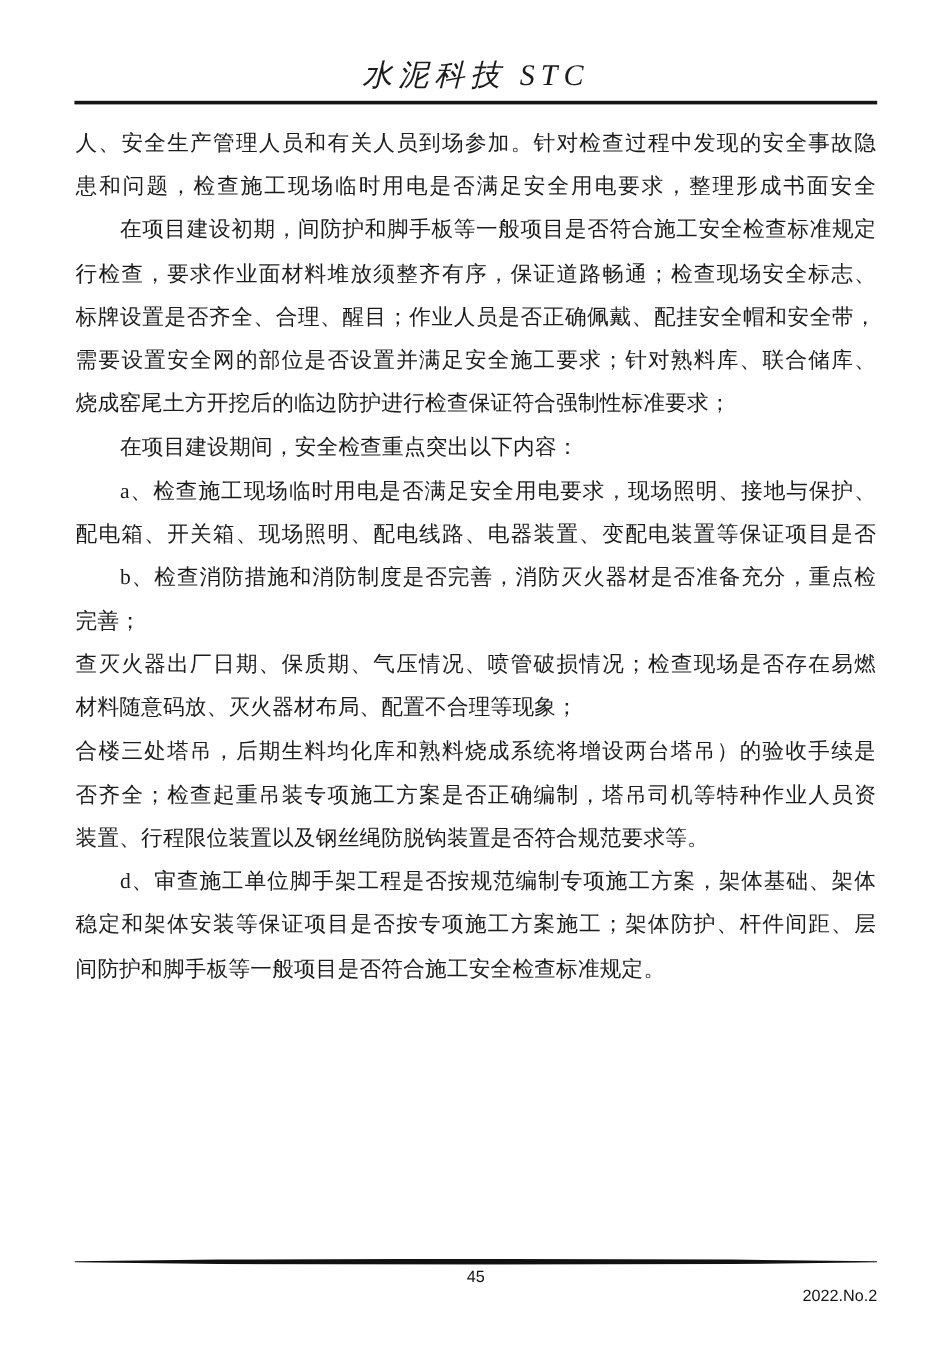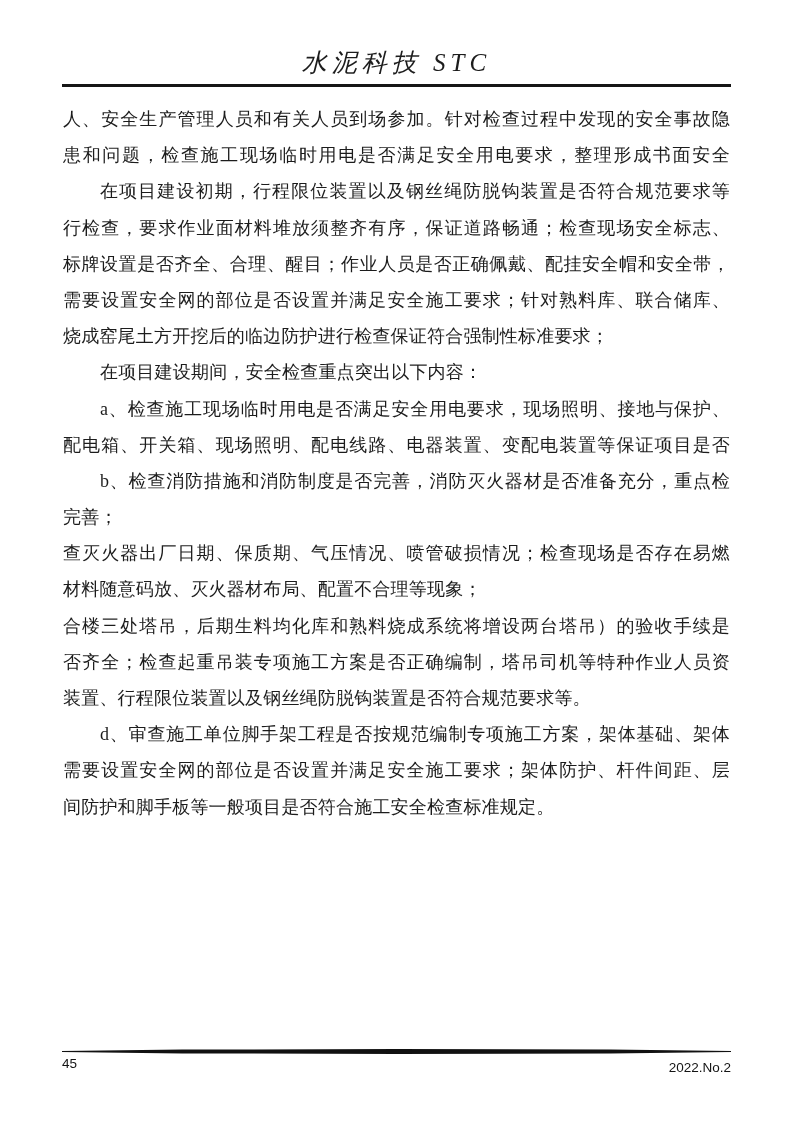--- a/index.html
+++ b/index.html
@@ -78,57 +78,58 @@
     width: 669px;
     height: 22px;
     font-family: "Liberation Sans", "DejaVu Sans", sans-serif;
     font-size: 13.5px;
     color: #141414;
   }
   .page-number {
     position: absolute;
     left: 0;
     width: 100%;
+    text-align: center;
   }
   .issue-number {
     position: absolute;
     right: 0;
-    top: 4px;
+    top: 16px;
     text-align: right;
   }
 </style>
 </head>
 <body>
 
 <div class="page" style="background: rgb(255, 255, 255); color: rgb(28, 28, 28);">
 
   <div class="journal-title">水泥科技 STC</div>
 
   <div class="header-rule"></div>
 
   <div class="body-text" id="body-content">
       <div class="line">人、安全生产管理人员和有关人员到场参加。针对检查过程中发现的安全事故隐</div>
       <div class="line">患和问题，检查施工现场临时用电是否满足安全用电要求，整理形成书面安全</div>
-      <div class="line indent">在项目建设初期，行程限位装置以及钢丝绳防脱钩装置是否符合规范要求等</div>
+      <div class="line indent">在项目建设初期，间防护和脚手板等一般项目是否符合施工安全检查标准规定</div>
       <div class="line">行检查，要求作业面材料堆放须整齐有序，保证道路畅通；检查现场安全标志、</div>
       <div class="line">标牌设置是否齐全、合理、醒目；作业人员是否正确佩戴、配挂安全帽和安全带，</div>
       <div class="line">需要设置安全网的部位是否设置并满足安全施工要求；针对熟料库、联合储库、</div>
       <div class="line last">烧成窑尾土方开挖后的临边防护进行检查保证符合强制性标准要求；</div>
       <div class="line indent last">在项目建设期间，安全检查重点突出以下内容：</div>
       <div class="line indent">a、检查施工现场临时用电是否满足安全用电要求，现场照明、接地与保护、</div>
       <div class="line">配电箱、开关箱、现场照明、配电线路、电器装置、变配电装置等保证项目是否</div>
       <div class="line indent">b、检查消防措施和消防制度是否完善，消防灭火器材是否准备充分，重点检</div>
       <div class="line last">完善；</div>
       <div class="line">查灭火器出厂日期、保质期、气压情况、喷管破损情况；检查现场是否存在易燃</div>
       <div class="line last">材料随意码放、灭火器材布局、配置不合理等现象；</div>
       <div class="line">合楼三处塔吊，后期生料均化库和熟料烧成系统将增设两台塔吊）的验收手续是</div>
       <div class="line">否齐全；检查起重吊装专项施工方案是否正确编制，塔吊司机等特种作业人员资</div>
       <div class="line last">装置、行程限位装置以及钢丝绳防脱钩装置是否符合规范要求等。</div>
       <div class="line indent">d、审查施工单位脚手架工程是否按规范编制专项施工方案，架体基础、架体</div>
-      <div class="line">需要设置安全网的部位是否设置并满足安全施工要求；架体防护、杆件间距、层</div>
+      <div class="line">稳定和架体安装等保证项目是否按专项施工方案施工；架体防护、杆件间距、层</div>
       <div class="line last">间防护和脚手板等一般项目是否符合施工安全检查标准规定。</div>
     </div>
 
   <div class="footer-rule"></div>
 
   <div class="footer-row">
     <span class="page-number">45</span>
     <span class="issue-number">2022.No.2</span>
   </div>
 

